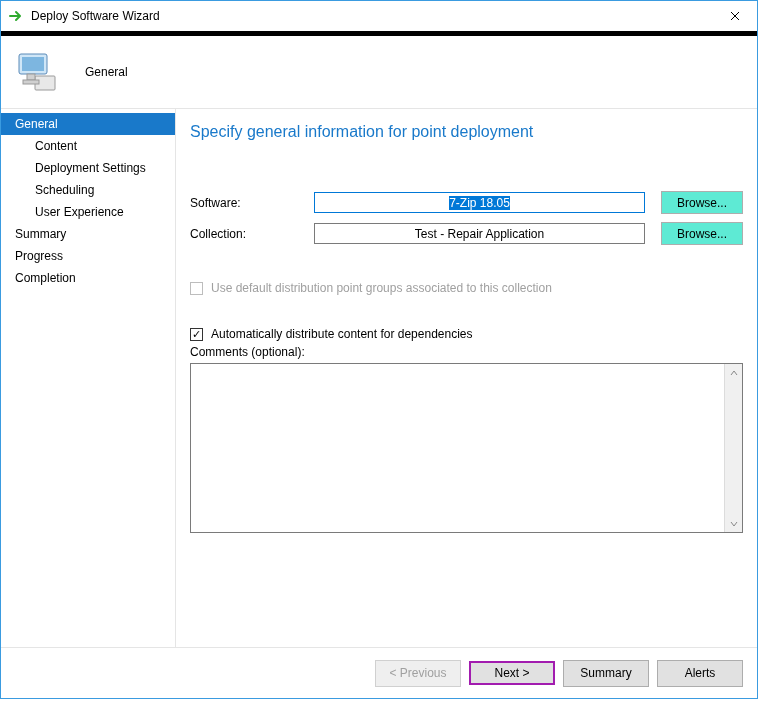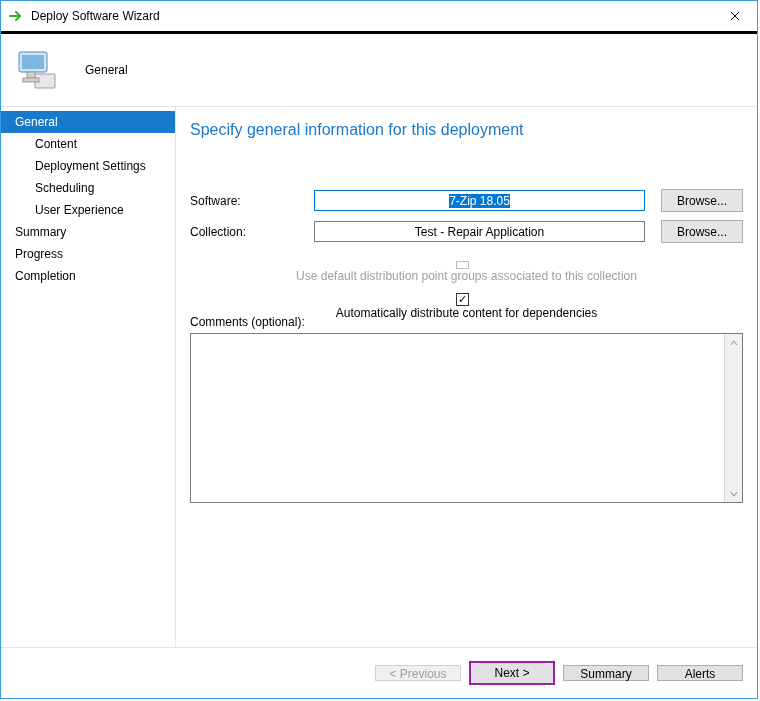--- a/index.html
+++ b/index.html
@@ -17,21 +17,21 @@
     position: relative;
     display: flex;
     flex-direction: column;
     box-sizing: border-box;
   }
   .titlebar {
     height: 30px;
     display: flex;
     align-items: center;
     padding: 0 0 0 8px;
-    border-bottom: 3px solid #000000;
+    border-bottom: 5px solid #000000;
   }
   .titlebar .title-icon {
     margin-right: 6px;
     display:flex;align-items:center;
   }
   .titlebar .title-text {
     flex: 1;
   }
   .titlebar .close-btn {
     width: 44px;
@@ -106,30 +106,29 @@
     background:#fff;
     text-align:center;
   }
   .form-row .input.highlighted { border-color:#0078d7; }
   .form-row .input.highlighted span { background:#0078d7;color:#fff; }
   .form-row .browse {
     width: 82px;
     height: 23px;
     margin-left: 16px;
     border: 1px solid #adadad;
-    background: #e5e5e5;
+    background: #5eead4;
     font: inherit;
     cursor: pointer;
   }
   .check-row {
     display: flex;
     align-items: center;
     height: 22px;
-    margin-top: 10px;
-    flex-direction: column;
+    margin-top: 24px;
   }
   .check-row .box {
     width: 13px; height: 13px;
     border: 1px solid #333;
     margin-right: 8px;
     display:flex;align-items:center;justify-content:center;
     font-size:11px;line-height:1;
     box-sizing:border-box;
   }
   .check-row.disabled .box { border-color:#bdbdbd; }
@@ -153,21 +152,21 @@
   .comments-box .scroll div{height:17px;display:flex;align-items:center;justify-content:center;width:100%;}
 
   .footer {
     height: 50px;
     border-top: 1px solid #e5e5e5;
     display:flex;align-items:center;justify-content:flex-end;
     padding-right:14px;gap:8px;
   }
   .footer button {
     width: 86px;
-    height: 16px;
+    height: 27px;
     font: inherit;
     border: 1px solid #adadad;
     background: #e1e1e1;
     cursor: pointer;
   }
   .footer button.primary { border: 2px solid #a21caf; background:#e1e1e1; height:24px;box-sizing:border-box; }
   .footer button:disabled { color:#a0a0a0; border-color:#d0d0d0; background:#efefef; cursor:default;}
 </style>
 </head>
 <body>
@@ -207,21 +206,21 @@
         <div class="nav-item sub">Content</div>
         <div class="nav-item sub">Deployment Settings</div>
         <div class="nav-item sub">Scheduling</div>
         <div class="nav-item sub">User Experience</div>
         <div class="nav-item">Summary</div>
         <div class="nav-item">Progress</div>
         <div class="nav-item">Completion</div>
       </div>
 
     <div class="main">
-      <h1>Specify general information for this deployment</h1>
+      <h1>Specify general information for point deployment</h1>
 
       <div class="form-row">
         <div class="label">Software:</div>
         <div class="input highlighted"><span>7-Zip 18.05</span></div>
         <button class="browse">Browse...</button>
       </div>
 
       <div class="form-row">
         <div class="label">Collection:</div>
         <div class="input"><span>Test - Repair Application</span></div>

